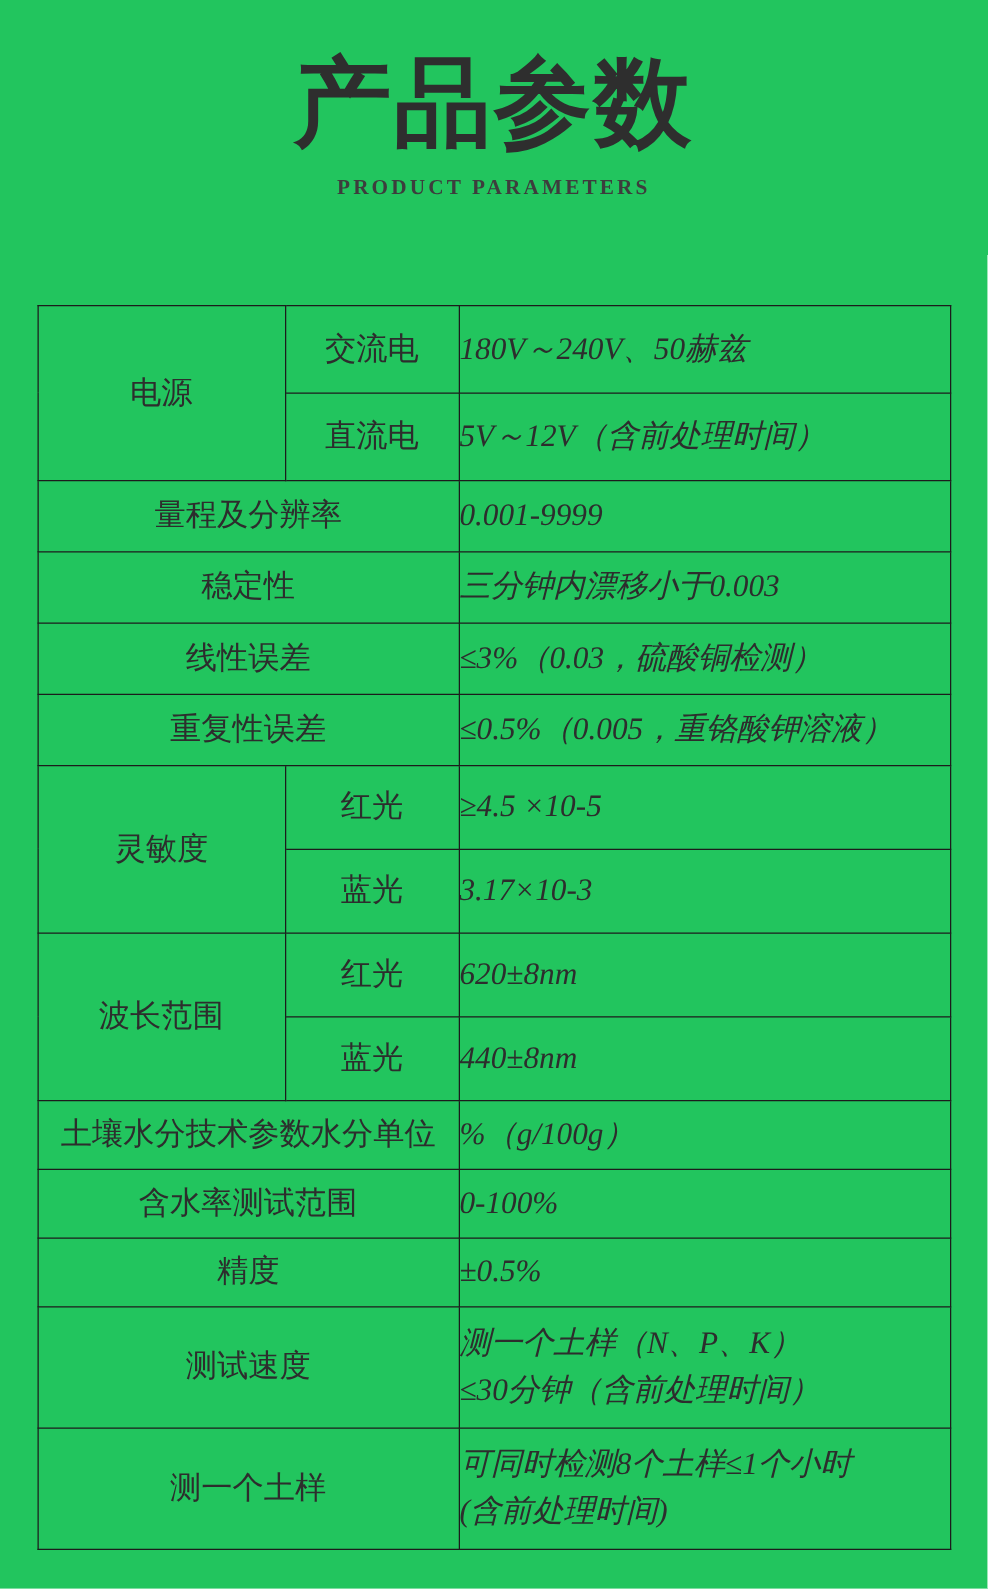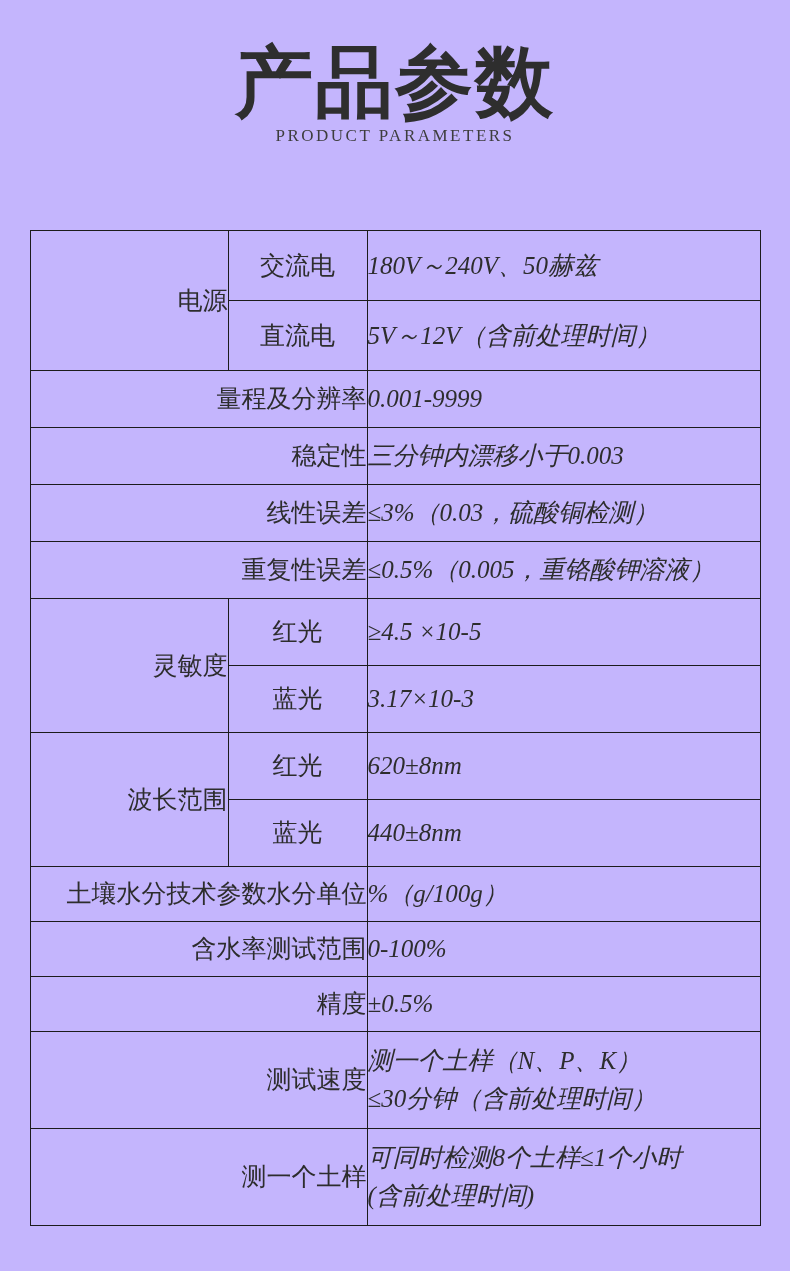--- a/index.html
+++ b/index.html
@@ -5,59 +5,60 @@
   html, body {
     margin: 0;
     padding: 0;
     background: #ffffff;
     width: 790px;
     font-family: "Liberation Serif", "DejaVu Serif", serif;
   }
   .page {
     width: 790px;
     height: 1271px;
-    background: #c4b5fd;
+    background: #22c55e;
     overflow: hidden;
   }
   .header {
     text-align: center;
   }
   .title {
     margin: 40px 0 0 0;
     font-size: 78px;
     line-height: 1.1;
     font-weight: 700;
     letter-spacing: 2px;
     color: #2e2e2e;
     font-family: "Liberation Serif", "DejaVu Serif", serif;
   }
   .subtitle {
+    margin-top: 14px;
     font-size: 17px;
     letter-spacing: 2.5px;
     color: #3d3d3d;
-    font-weight: 400;
+    font-weight: 700;
   }
   table.params {
     border-collapse: collapse;
     table-layout: fixed;
     width: 730px;
     margin: 84px auto 0 auto;
   }
   table.params td {
     border: 1.5px solid #1c1c1c;
     font-size: 25px;
     color: #2d2d2d;
     vertical-align: middle;
     line-height: 1.5;
     padding: 0;
     overflow: hidden;
   }
   td.lbl {
     padding-left: 19px;
-    text-align: right;
+    text-align: center;
   }
   td.sub {
     text-align: center;
   }
   td.val {
     padding-left: 18px;
     padding-right: 8px;
     white-space: pre-line;
     font-style: italic;
   }

